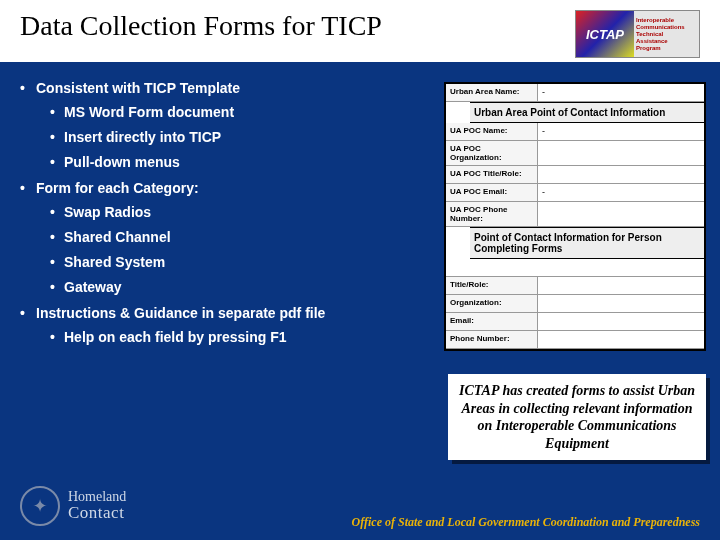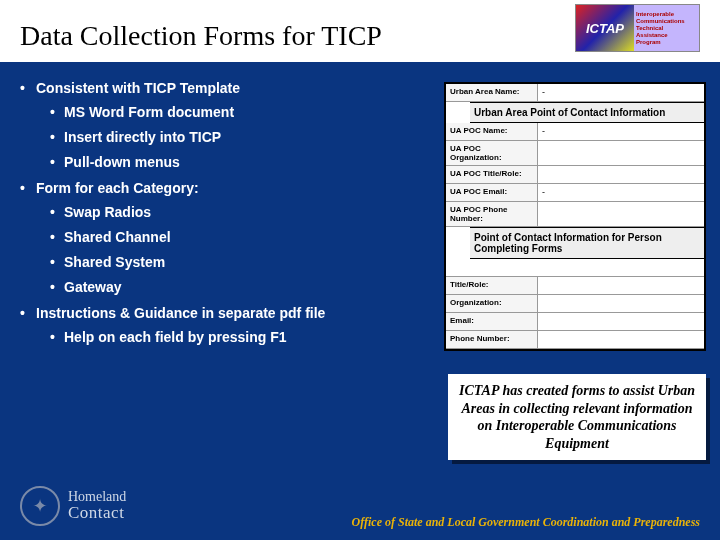--- a/index.html
+++ b/index.html
@@ -9,35 +9,35 @@
     background: #0a3580;
     font-family: Arial, Helvetica, sans-serif;
     position: relative;
     overflow: hidden;
   }
   .title-bar {
     background: #ffffff;
     padding: 10px 20px;
     display: flex;
     justify-content: space-between;
-    align-items: flex-end;
+    align-items: flex-start;
     height: 62px;
   }
   .title-text {
     font-family: "Times New Roman", serif;
     font-size: 28px;
     color: #000;
   }
   .logo {
     width: 125px;
     height: 48px;
     position: relative;
     display: flex;
     align-items: center;
-    background: #c4b5fd;
+    background: #e5e5e5;
     border: 1px solid #888;
   }
   .logo-left {
     width: 58px;
     height: 46px;
     background: linear-gradient(135deg, #d22 0%, #22a 50%, #dd2 100%);
     display: flex;
     align-items: center;
     justify-content: center;
     font-weight: bold;

